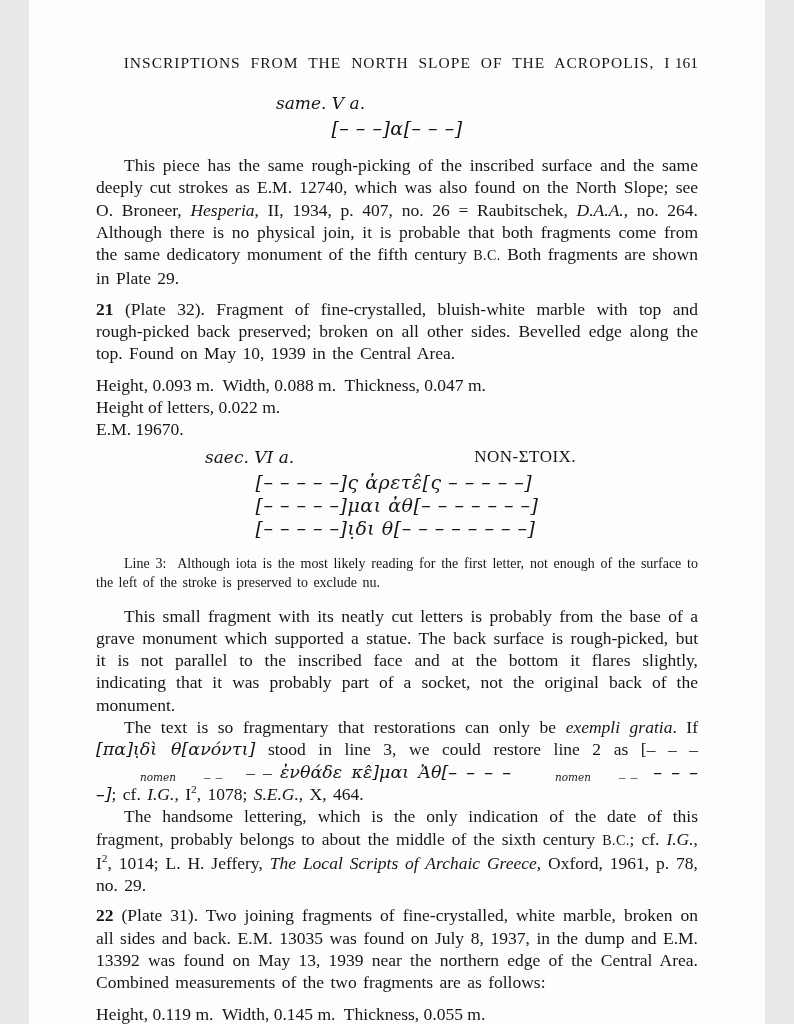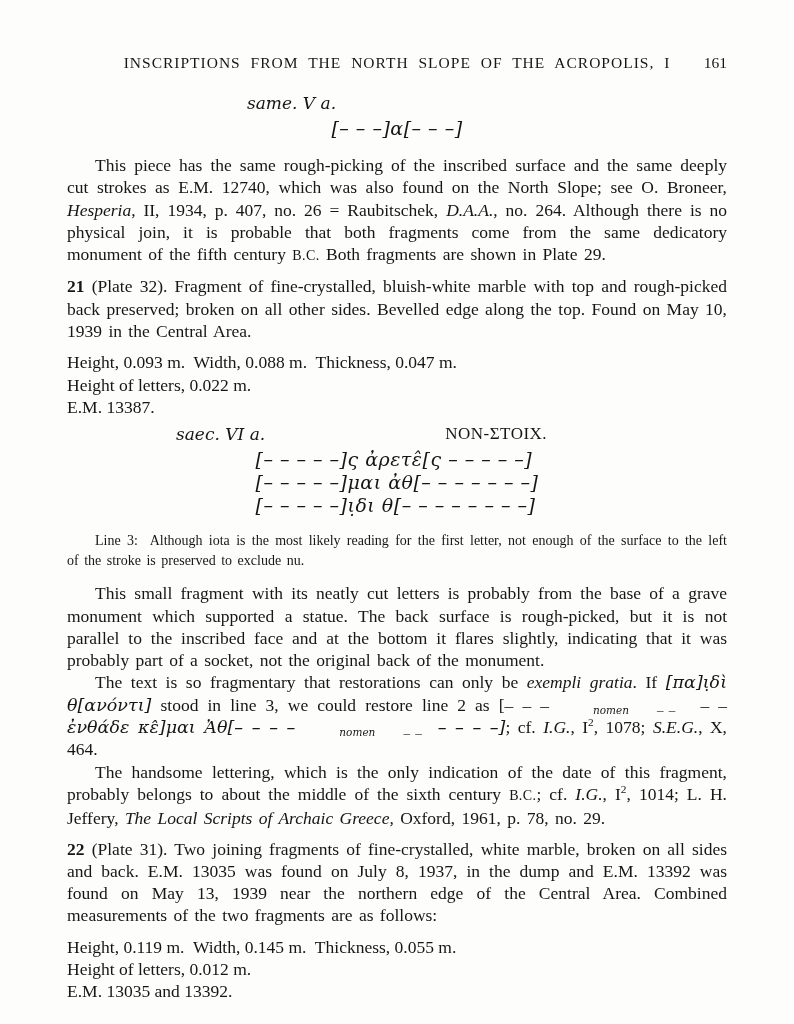--- a/index.html
+++ b/index.html
@@ -1,17 +1,17 @@
 <!DOCTYPE html>
 <html><head>
 <meta charset="utf-8">
 <style>
   html,body{margin:0;padding:0;background:#e8e8e8;}
   .page{
-    width:794px;height:1024px;margin:0 auto;background:#fdfdfb;color:#161616;
+    width:736px;height:1024px;margin:0 auto;background:#fdfdfb;color:#161616;
     font-family:"Liberation Serif","DejaVu Serif",serif;
     position:relative;box-sizing:border-box;
     padding:54px 67px 0 67px;overflow:hidden;
   }
   .header{position:relative;text-align:center;font-size:15.5px;
     letter-spacing:1px;word-spacing:5px;margin-bottom:20px;white-space:nowrap;}
   .page-number{position:absolute;right:0;top:0;letter-spacing:0;word-spacing:0;}
   .dateline{font-size:17px;line-height:22px;margin-bottom:2px;}
   .dateline-1{padding-left:180px;}
   .saec{font-style:italic;font-family:"DejaVu Serif",serif;}
@@ -51,21 +51,21 @@
     <span class="page-number">161</span>
   </div>
   <div id="doc">
       <div class="dateline dateline-1"><span class="saec">same. V a.</span></div>
       <div class="inscription"><div class="inscription-inner"><div class="greek-line">[– – –]α[– – –]</div></div></div>
       <p class="para indent mb-para"><span class="run normal">This piece has the same rough-picking of the inscribed surface and the same deeply cut strokes as E.M. 12740, which was also found on the North Slope; see O. Broneer, </span><span class="run italic">Hesperia</span><span class="run normal">, II, 1934, p. 407, no. 26 = Raubitschek, </span><span class="run italic">D.A.A.</span><span class="run normal">, no. 264. Although there is no physical join, it is probable that both fragments come from the same dedicatory monument of the fifth century </span><span class="run smallcaps">B.C.</span><span class="run normal"> Both fragments are shown in Plate 29.</span></p>
       <p class="para catalog"><span class="run bold">21</span><span class="run normal"> (Plate 32). Fragment of fine-crystalled, bluish-white marble with top and rough-picked back preserved; broken on all other sides. Bevelled edge along the top. Found on May 10, 1939 in the Central Area.</span></p>
       <div class="measurements">
         <div class="meas-line">Height, 0.093 m.  Width, 0.088 m.  Thickness, 0.047 m.</div>
         <div class="meas-line">Height of letters, 0.022 m.</div>
-        <div class="meas-line">E.M. 13387.</div>
+        <div class="meas-line">E.M. 19670.</div>
       </div>
       <div class="dateline-row">
         <span class="dl-left saec">saec. VI a.</span>
         <span class="dl-right">NON-ΣΤΟΙΧ.</span>
       </div>
       <div class="inscription"><div class="inscription-inner"><div class="greek-line">[– – – – –]ς ἀρετε̂[ς – – – – –]</div><div class="greek-line">[– – – – –]μαι ἀθ[– – – – – – –]</div><div class="greek-line">[– – – – –]ι̣δι θ[– – – – – – – –]</div></div></div>
       <p class="para note"><span class="run normal">Line 3:  Although iota is the most likely reading for the first letter, not enough of the surface to the left of the stroke is preserved to exclude nu.</span></p>
       <p class="para indent"><span class="run normal">This small fragment with its neatly cut letters is probably from the base of a grave monument which supported a statue. The back surface is rough-picked, but it is not parallel to the inscribed face and at the bottom it flares slightly, indicating that it was probably part of a socket, not the original back of the monument.</span></p>
       <p class="para indent"><span class="run normal">The text is so fragmentary that restorations can only be </span><span class="run italic">exempli gratia</span><span class="run normal">. If </span><span class="run greek">[πα]ι̣δὶ θ[ανόντι]</span><span class="run normal"> stood in line 3, we could restore line 2 as [– – –</span><span class="nomen-stack">
           <span class="nomen-word">nomen</span>

